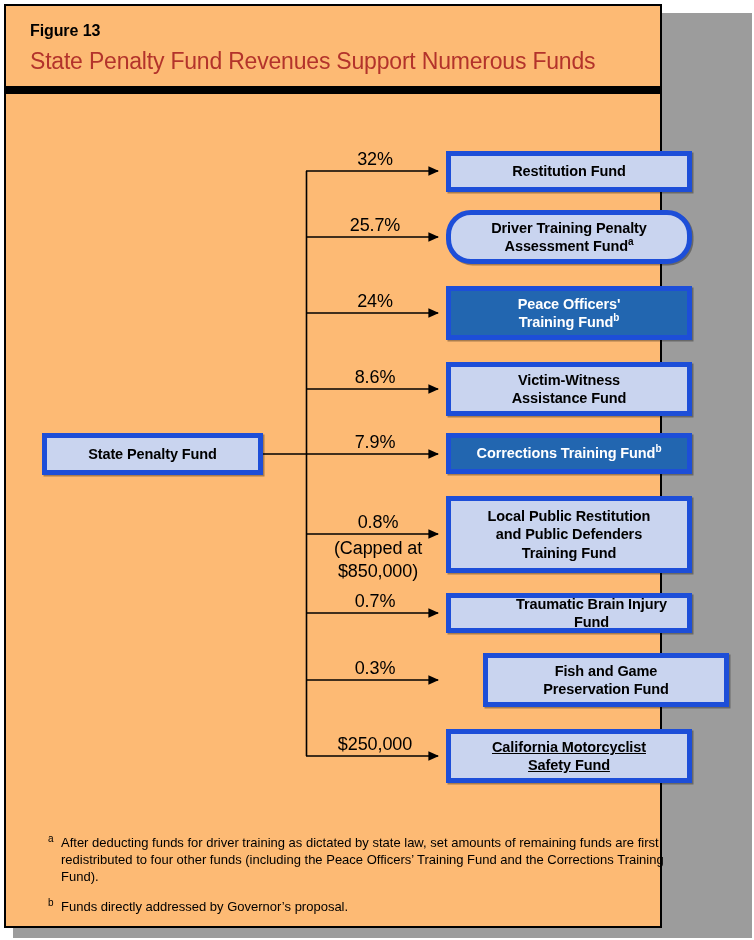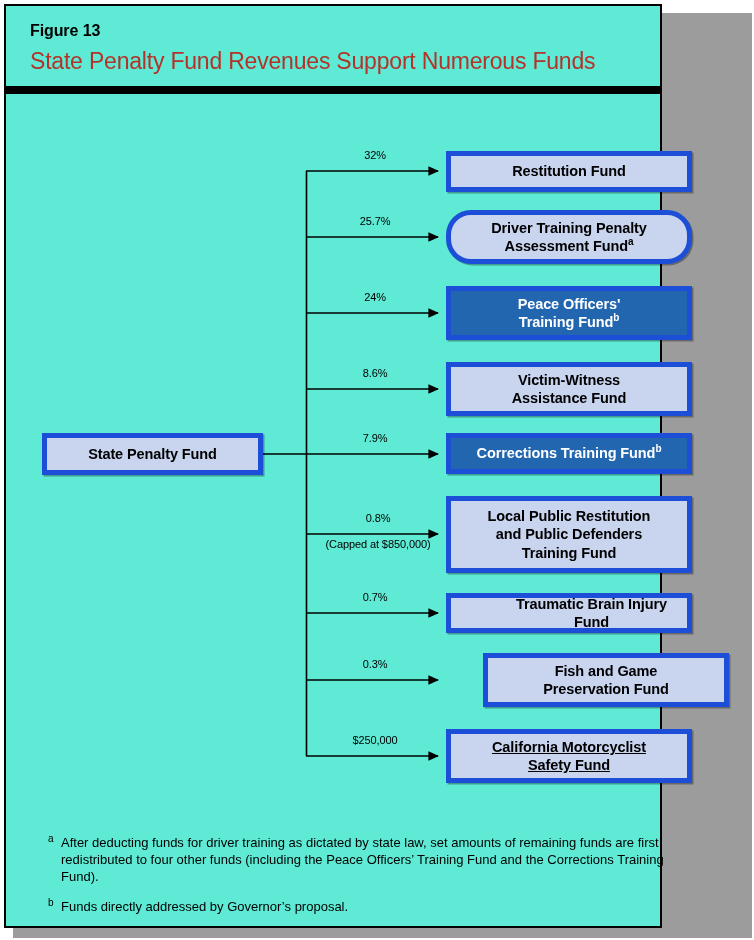--- a/index.html
+++ b/index.html
@@ -23,21 +23,21 @@
     width: 739px;
     height: 925px;
     background: #9c9c9c;
   }
   .card {
     position: absolute;
     left: 4px;
     top: 4px;
     width: 658px;
     height: 924px;
-    background: #5eead4;
+    background: #fdba74;
     border: 2px solid #000000;
     box-sizing: border-box;
   }
   
   .header {
     position: absolute;
     left: 0;
     top: 0;
     width: 100%;
     height: 80px;
@@ -111,21 +111,21 @@
   }
   .node .txt { padding: 0 6px; }
   .node sup {
     font-size: 10px;
     vertical-align: super;
     line-height: 0;
   }
   
   .elabel {
     position: absolute;
-    font-size: 11px;
+    font-size: 18px;
     color: #000000;
     text-align: center;
     white-space: nowrap;
     letter-spacing: -0.1px;
   }
   .elabel.multi {
     line-height: 1.3;
     white-space: normal;
     width: 120px;
   }

